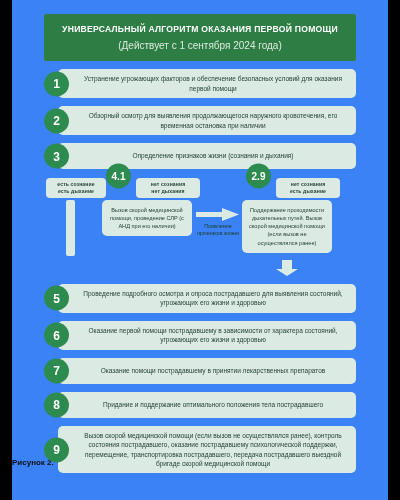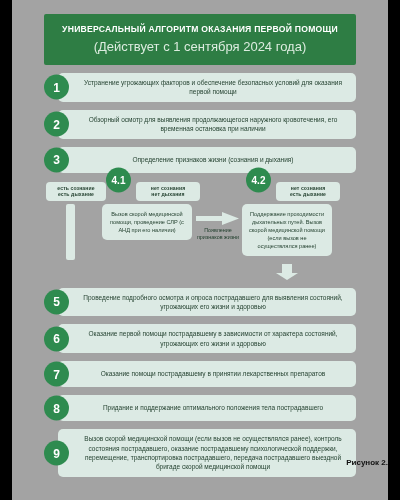--- a/index.html
+++ b/index.html
@@ -12,21 +12,21 @@
     background: #000000;
     font-family: "Liberation Sans", sans-serif;
     overflow: hidden;
   }
   .page {
     position: absolute;
     left: 12px;
     top: 0;
     width: 376px;
     height: 500px;
-    background: #a3a3a3;
+    background: #3b82f6;
     box-sizing: border-box;
   }
   .sheet {
     position: absolute;
     left: 32px;
     top: 14px;
     width: 312px;
     height: 462px;
     box-sizing: border-box;
   }
@@ -40,21 +40,21 @@
   }
   .header-title {
     color: #ffffff;
     font-size: 8.6px;
     font-weight: bold;
     letter-spacing: 0.25px;
     line-height: 1.15;
   }
   .header-sub {
     color: #dcecdf;
-    font-size: 13px;
+    font-size: 10px;
     margin-top: 5px;
     line-height: 1.15;
   }
 
   
   .step {
     position: relative;
     margin-top: 8px;
     min-height: 26px;
     display: flex;
@@ -202,21 +202,21 @@
   .spacer-after-branch {
     height: 14px;
   }
 
   
   .caption {
     position: absolute;
     left: 0;
     right: 0;
     top: 458px;
-    text-align: right;
+    text-align: left;
     color: #111111;
     font-size: 8px;
     font-weight: bold;
   }
 </style>
 </head>
 <body>
 
 <div class="page">
   <div class="sheet">
@@ -258,21 +258,21 @@
         <span>Вызов скорой медицинской помощи, проведение СЛР (с АНД при его наличии)</span>
       </div>
 
       <div class="arrow-mid">
         <svg class="arrow-right-glyph" viewBox="0 0 44 13">
           <polygon points="0,4 26,4 26,0 43,6.5 26,13 26,9 0,9" fill="#dceae4"></polygon>
         </svg>
         <div class="arrow-label">Появление признаков жизни</div>
       </div>
 
-      <div class="circle small-num circle-42">4.2</div>
+      <div class="circle small-num circle-42">2.9</div>
       <div class="tag tag-42">нет сознания<br>есть дыхание</div>
       <div class="node node-42">
         <span>Поддержание проходимости дыхательных путей. Вызов скорой медицинской помощи (если вызов не осуществлялся ранее)</span>
       </div>
 
       <div class="arrow-down-wrap">
         <svg width="30" height="16" viewBox="0 0 30 16">
           <polygon points="10,0 20,0 20,9 26,9 15,16 4,9 10,9" fill="#dceae4"></polygon>
         </svg>
       </div>

